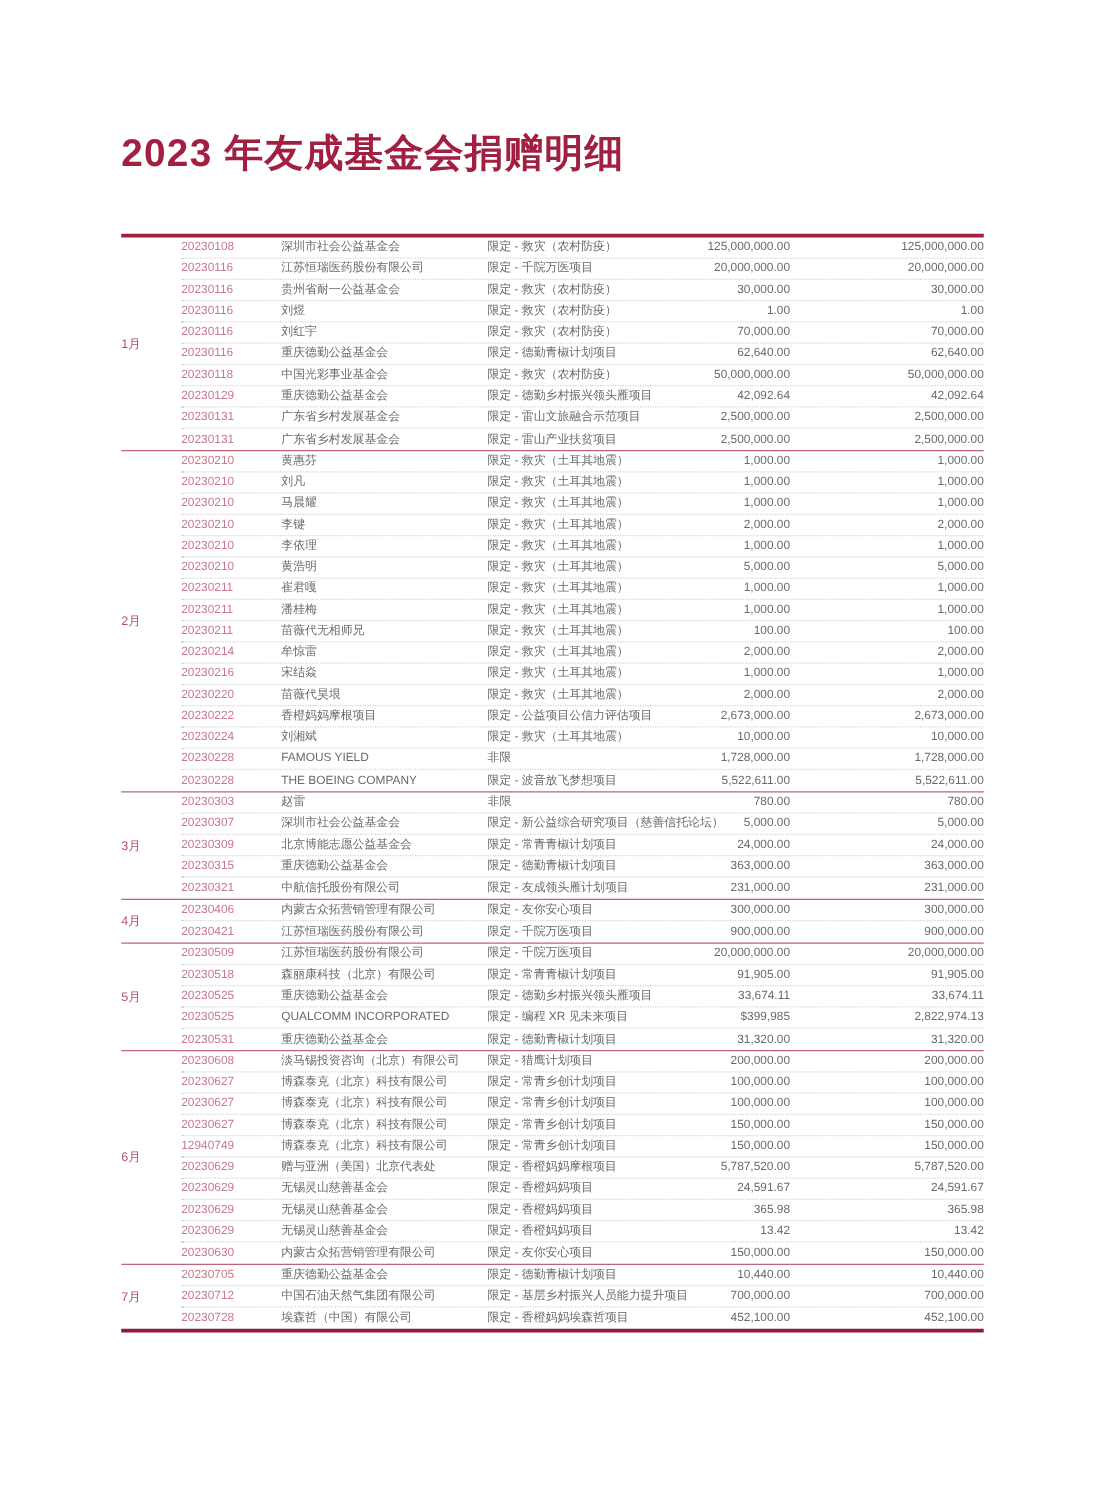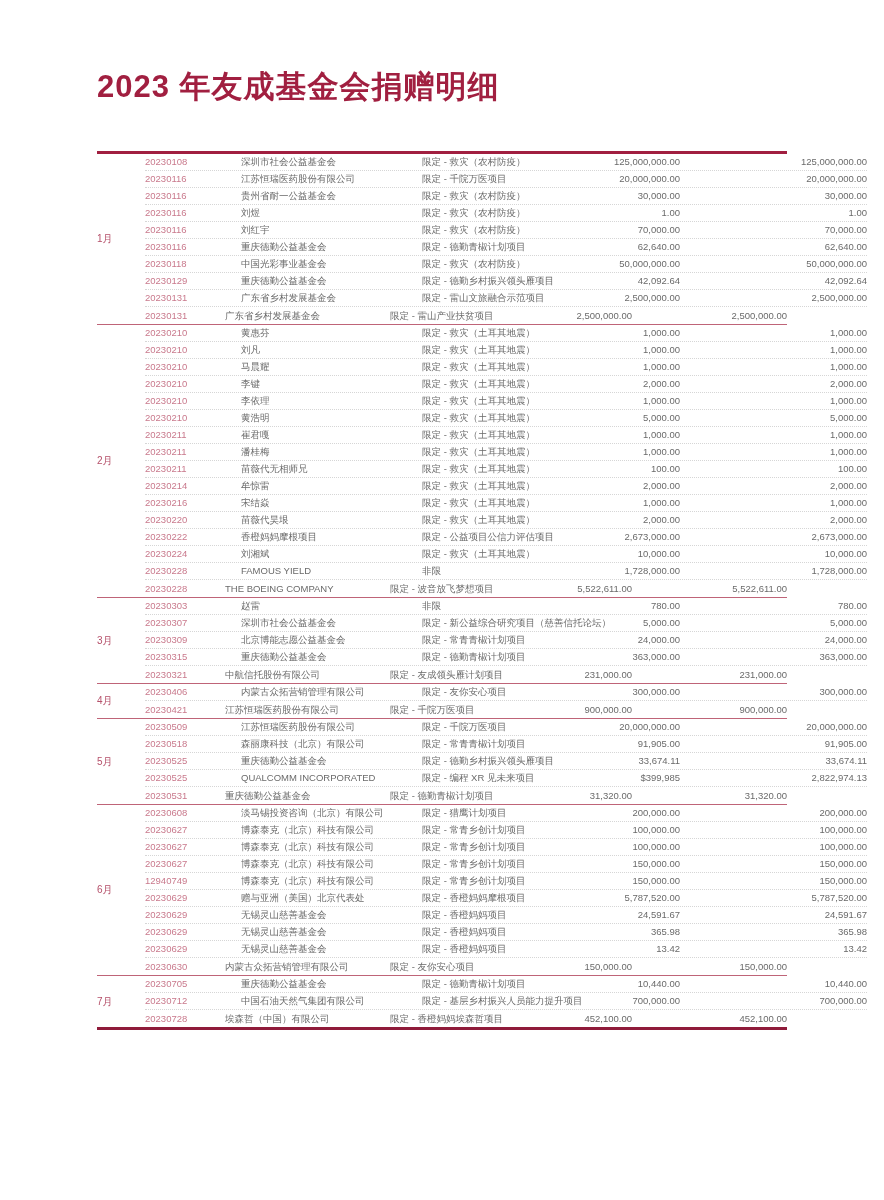--- a/index.html
+++ b/index.html
@@ -1,20 +1,20 @@
 <!DOCTYPE html>
 <html><head>
 <meta charset="utf-8">
 <style>
   html,body{margin:0;padding:0;background:#ffffff;}
   .page{
     position:relative;
     width:884px;height:1200px;
     box-sizing:border-box;
-    padding:68px 97px 0 97px;
+    padding:104px 97px 0 97px;
     background:#ffffff;
     font-family:"Liberation Sans","DejaVu Sans",sans-serif;
     overflow:hidden;
   }
   .title{
     margin:0;
     font-size:31px;
     font-weight:bold;
     color:#A11F40;
     letter-spacing:1px;
@@ -50,21 +50,21 @@
     color:#B5506A;
     white-space:nowrap;
   }
   .row{
     display:grid;
     grid-template-columns:80px 165px 160px 82px 78px 77px;
     height:17px;
     align-items:center;
     box-sizing:border-box;
   }
-  .row:not(:last-child){border-bottom:1px dotted #D6D6D6;gap:16px;}
+  .row:not(:last-child){border-bottom:1px dotted #D6D6D6;}
   .cell{font-size:9.5px;line-height:1;}
   .c-date{color:#C9798C;}
   .c-donor,.c-nature{color:#6A6A6A;white-space:nowrap;overflow:visible;}
   .c-cash,.c-mat,.c-rmb{color:#6A6A6A;text-align:right;white-space:nowrap;}
   .thick-bottom{height:0;border-top:3px solid #8F1B3A;}
 </style>
 </head>
 <body>
 
 <div class="page">

